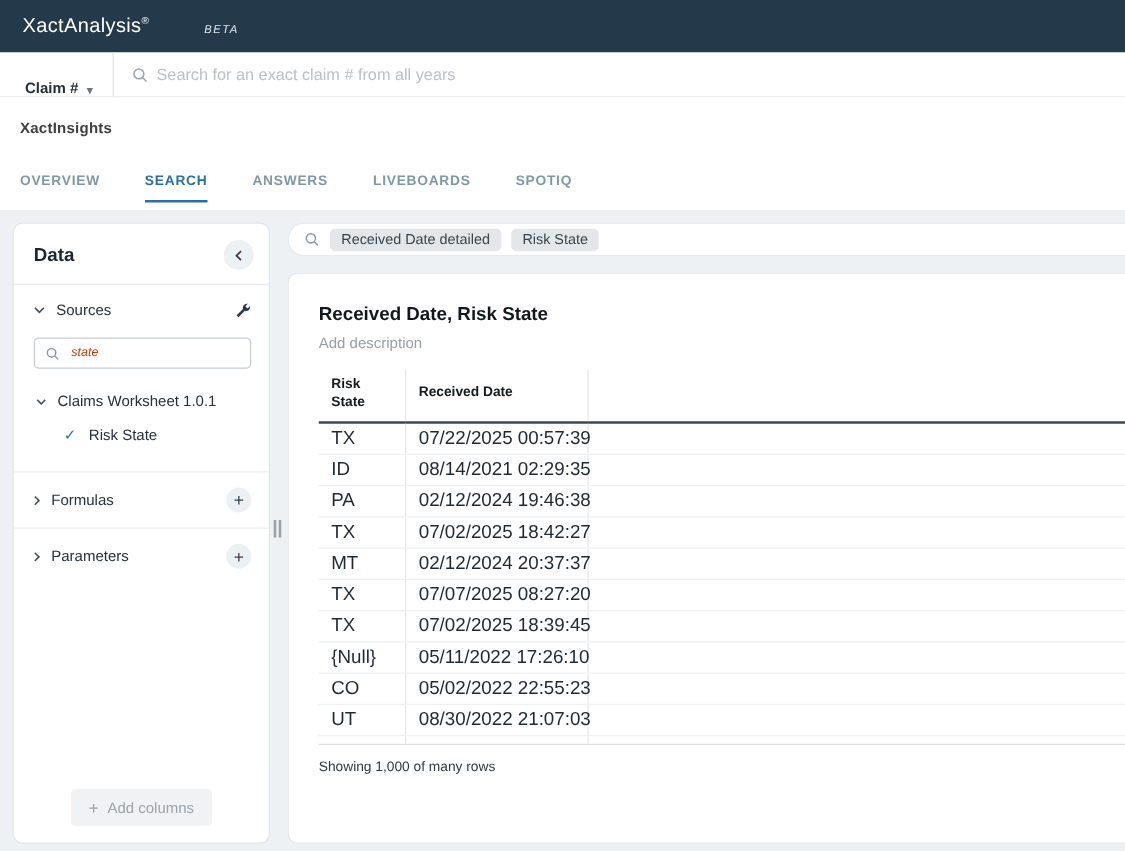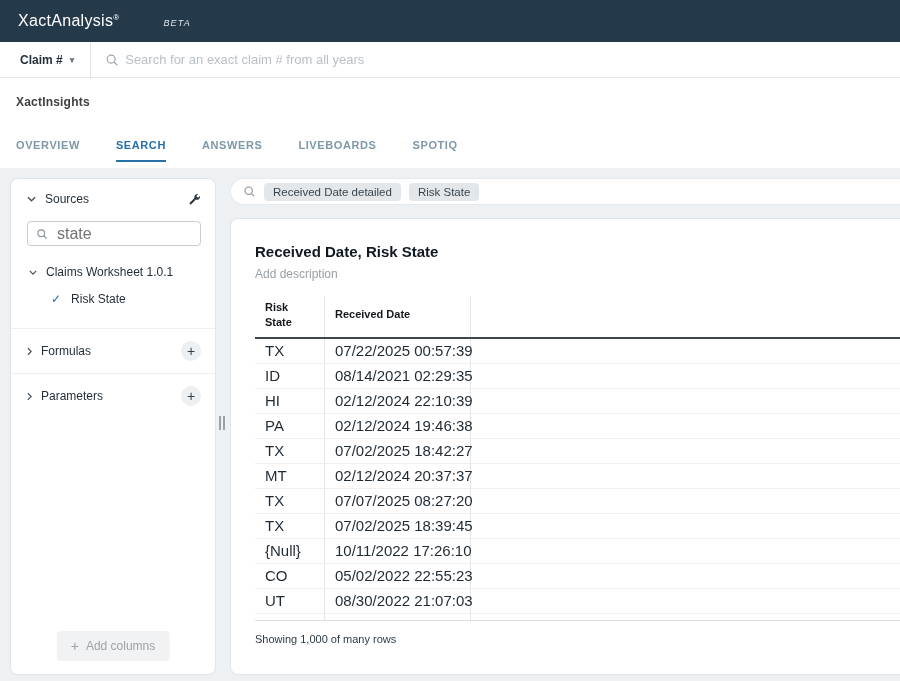--- a/index.html
+++ b/index.html
@@ -11,21 +11,21 @@
   }
 
   
   .topbar { height:42px; background:#24394a; display:flex; align-items:center; padding:0 18px; }
   .brand { color:#fff; font-size:16px; font-weight:500; letter-spacing:.3px; }
   .brand sup { font-size:8px; vertical-align:super; }
   .beta { color:#dfe7ec; font-size:9px; font-style:italic; letter-spacing:1.2px; margin-left:44px; margin-top:3px; }
 
   
   .claim-bar { height:36px; border-bottom:1px solid #e5e7e9; display:flex; align-items:stretch; background:#fff; }
-  .claim-dd { display:flex; align-items:center; gap:7px; padding:0 16px 0 20px; border-right:1px solid #e0e3e5;
+  .claim-dd { display:flex; align-items:flex-end; gap:7px; padding:0 16px 0 20px; border-right:1px solid #e0e3e5;
               font-size:12px; font-weight:bold; color:#25313a; cursor:pointer; }
   .claim-dd .caret { font-size:9px; color:#6b7780; }
   .claim-search { flex:1; display:flex; align-items:center; gap:4px; padding-left:14px; color:#9aa5ad; }
   .claim-search input { border:none; outline:none; flex:1; font-size:13px; font-family:inherit; color:#333; background:transparent; }
   .claim-search input::placeholder { color:#b9c1c7; }
 
   
   .insights-header { padding:17px 0 0 16px; height:90px; background:#fff; }
   .page-title { margin:0; font-size:12px; font-weight:600; color:#404040; letter-spacing:.2px; }
   .tabs { display:flex; gap:36px; margin-top:30px; }
@@ -44,21 +44,21 @@
   .panel-title { font-size:15px; font-weight:bold; color:#1b2834; }
   .collapse-btn { width:24px; height:24px; border-radius:50%; background:#eef1f3;
                   display:flex; align-items:center; justify-content:center; color:#33414c; cursor:pointer; }
   .row-item { display:flex; align-items:center; gap:9px; font-size:12px; color:#25313a; cursor:pointer; }
   .sources-row { padding:13px 14px 9px 16px; }
   .spacer { flex:1; }
   .wrench { color:#2c3a45; display:flex; }
   .chev { color:#45525c; display:flex; }
   .panel-search { margin:6px 14px 8px 16px; height:25px; border:1px solid #c6cdd2; border-radius:4px;
                   display:flex; align-items:center; gap:7px; padding:0 8px; color:#8b959d; }
-  .panel-search input { border:none; outline:none; width:100%; font-size:16px; color:#737373; font-family:inherit; }
+  .panel-search input { border:none; outline:none; width:100%; font-size:10px; color:#c2410c; font-family:inherit;font-style:italic; }
   .worksheet-row { padding:11px 14px 5px 18px; }
   .column-row { padding:8px 14px 8px 40px; gap:10px; }
   .check { color:#2770a8; font-size:12px; }
   .section-row { padding:12px 14px 12px 16px; border-top:1px solid #eceff1; }
   .section-row.first { margin-top:14px; }
   .plus-btn { width:20px; height:20px; border-radius:50%; background:#edf0f2; color:#33414c;
               display:flex; align-items:center; justify-content:center; font-size:14px; line-height:1; cursor:pointer; }
   .add-columns { position:absolute; bottom:13px; left:50%; transform:translateX(-50%);
                  background:#f0f2f3; color:#9ba4ac; font-size:12px; padding:8px 14px; border-radius:4px;
                  display:flex; align-items:center; gap:7px; cursor:pointer; white-space:nowrap; }
@@ -127,20 +127,28 @@
       <div class="tab active">SEARCH</div>
       <div class="tab">ANSWERS</div>
       <div class="tab">LIVEBOARDS</div>
       <div class="tab">SPOTIQ</div>
     </div>
   </div>
 
   <div class="content">
 
     <aside class="data-panel">
+      <div class="panel-header">
+        <span class="panel-title">Data</span>
+        <span class="collapse-btn">
+          <svg viewBox="0 0 6 10" width="6" height="9">
+              <polyline points="5,1 1,5 5,9" fill="none" stroke="currentColor" stroke-width="1.6"></polyline>
+            </svg>
+        </span>
+      </div>
 
       <div class="row-item sources-row">
         <span class="chev">
           <svg viewBox="0 0 10 6" width="9" height="6">
               <polyline points="1,1 5,5 9,1" fill="none" stroke="currentColor" stroke-width="1.5"></polyline>
             </svg>
         </span>
         <span>Sources</span>
         <span class="spacer"></span>
         <span class="wrench">
@@ -236,25 +244,20 @@
     <div class="tcell c2">07/22/2025 00:57:39</div>
     <div class="tcell"></div>
   </div>
 
   <div class="trow">
     <div class="tcell c1">ID</div>
     <div class="tcell c2">08/14/2021 02:29:35</div>
     <div class="tcell"></div>
   </div>
 
-  <div class="trow">
-    <div class="tcell c1">HI</div>
-    <div class="tcell c2">02/12/2024 22:10:39</div>
-    <div class="tcell"></div>
-  </div>
 
   <div class="trow">
     <div class="tcell c1">PA</div>
     <div class="tcell c2">02/12/2024 19:46:38</div>
     <div class="tcell"></div>
   </div>
 
   <div class="trow">
     <div class="tcell c1">TX</div>
     <div class="tcell c2">07/02/2025 18:42:27</div>
@@ -275,21 +278,21 @@
 
 
   <div class="trow">
     <div class="tcell c1">TX</div>
     <div class="tcell c2">07/02/2025 18:39:45</div>
     <div class="tcell"></div>
   </div>
 
   <div class="trow">
     <div class="tcell c1">{Null}</div>
-    <div class="tcell c2">10/11/2022 17:26:10</div>
+    <div class="tcell c2">05/11/2022 17:26:10</div>
     <div class="tcell"></div>
   </div>
 
   <div class="trow">
     <div class="tcell c1">CO</div>
     <div class="tcell c2">05/02/2022 22:55:23</div>
     <div class="tcell"></div>
   </div>
 
   <div class="trow">

